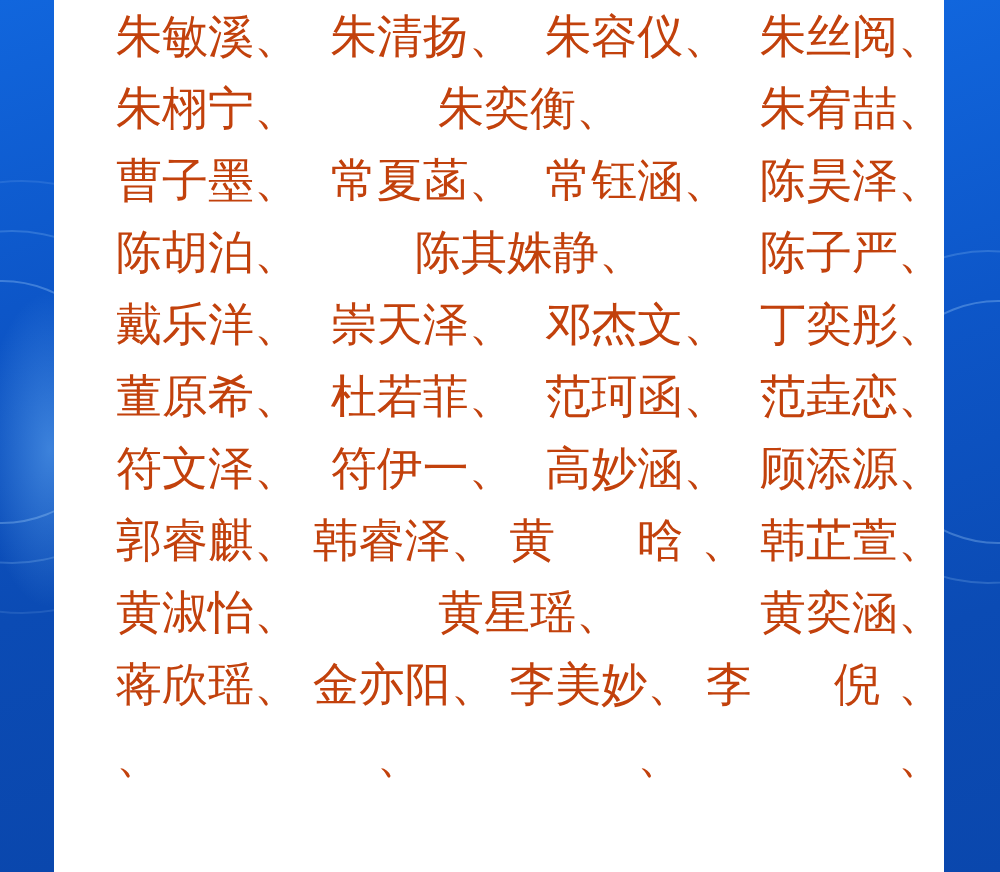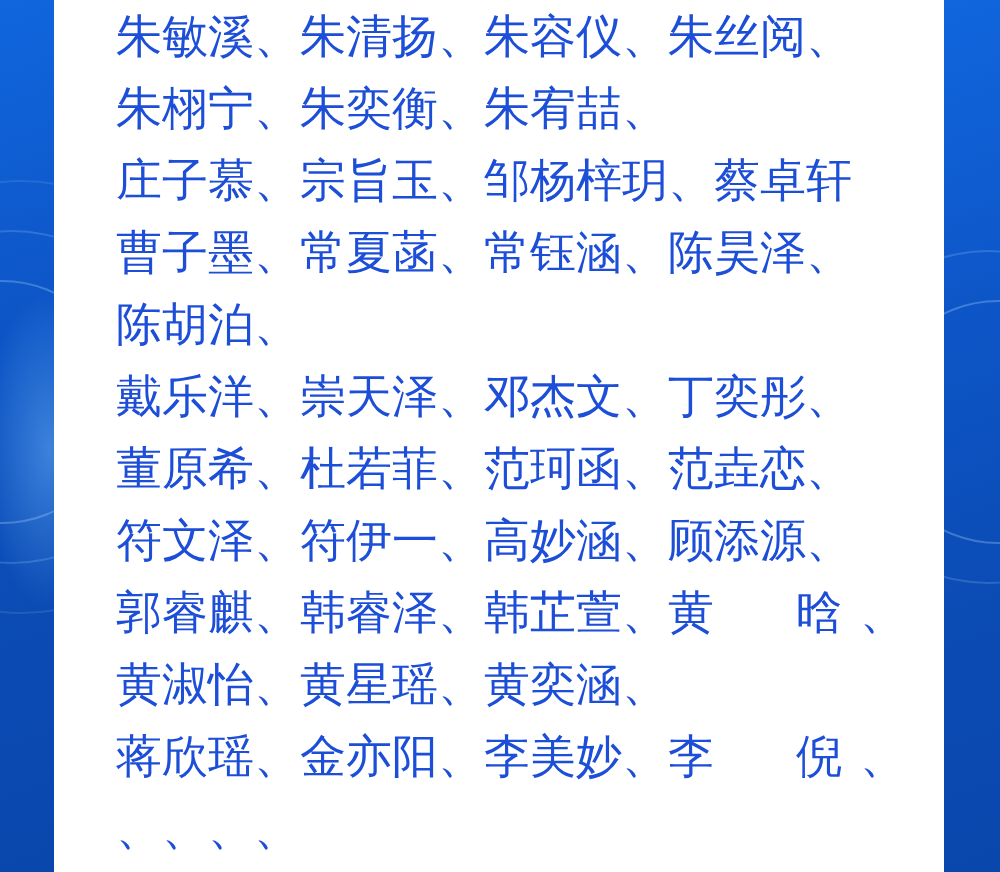--- a/index.html
+++ b/index.html
@@ -71,28 +71,28 @@
     position: absolute;
     left: 0;
     top: 0;
     width: 890px;
     padding: 0;
     margin: 0;
   }
   .name-row {
     display: flex;
     align-items: baseline;
-    justify-content: flex-start;
+    justify-content: space-between;
     height: 72px;
     line-height: 72px;
     padding-left: 62px;
     box-sizing: border-box;
     white-space: nowrap;
     font-size: 46px;
-    color: #1d4ed8;
+    color: #c2410c;
     letter-spacing: 0px;
     font-family: "DejaVu Sans", "Liberation Sans", sans-serif;
     font-weight: 500;
   }
   .name-cell {
     display: inline-block;
   }
   .name-cell .sep {
     display: inline-block;
   }
@@ -124,33 +124,29 @@
           <span class="name-cell"><span>朱清扬</span><span class="sep">、</span></span>
           <span class="name-cell"><span>朱容仪</span><span class="sep">、</span></span>
           <span class="name-cell"><span>朱丝阅</span><span class="sep">、</span></span>
         </div>
         <div class="name-row">
           <span class="name-cell"><span>朱栩宁</span><span class="sep">、</span></span>
           <span class="name-cell"><span>朱奕衡</span><span class="sep">、</span></span>
           <span class="name-cell"><span>朱宥喆</span><span class="sep">、</span></span>
         </div>
         <div class="name-row">
-          <span class="name-cell"><span>庄子慕</span><span class="sep">、</span></span>
-          <span class="name-cell"><span>宗旨玉</span><span class="sep">、</span></span>
-          <span class="name-cell"><span>邹杨梓玥</span><span class="sep">、</span></span>
-          <span class="name-cell"><span>蔡卓轩</span></span>
-        </div>
-        <div class="name-row">
           <span class="name-cell"><span>曹子墨</span><span class="sep">、</span></span>
           <span class="name-cell"><span>常夏菡</span><span class="sep">、</span></span>
           <span class="name-cell"><span>常钰涵</span><span class="sep">、</span></span>
           <span class="name-cell"><span>陈昊泽</span><span class="sep">、</span></span>
         </div>
         <div class="name-row">
           <span class="name-cell"><span>陈胡泊</span><span class="sep">、</span></span>
+          <span class="name-cell"><span>陈其姝静</span><span class="sep">、</span></span>
+          <span class="name-cell"><span>陈子严</span><span class="sep">、</span></span>
         </div>
         <div class="name-row">
           <span class="name-cell"><span>戴乐洋</span><span class="sep">、</span></span>
           <span class="name-cell"><span>崇天泽</span><span class="sep">、</span></span>
           <span class="name-cell"><span>邓杰文</span><span class="sep">、</span></span>
           <span class="name-cell"><span>丁奕彤</span><span class="sep">、</span></span>
         </div>
         <div class="name-row">
           <span class="name-cell"><span>董原希</span><span class="sep">、</span></span>
           <span class="name-cell"><span>杜若菲</span><span class="sep">、</span></span>
@@ -159,22 +155,22 @@
         </div>
         <div class="name-row">
           <span class="name-cell"><span>符文泽</span><span class="sep">、</span></span>
           <span class="name-cell"><span>符伊一</span><span class="sep">、</span></span>
           <span class="name-cell"><span>高妙涵</span><span class="sep">、</span></span>
           <span class="name-cell"><span>顾添源</span><span class="sep">、</span></span>
         </div>
         <div class="name-row">
           <span class="name-cell"><span>郭睿麒</span><span class="sep">、</span></span>
           <span class="name-cell"><span>韩睿泽</span><span class="sep">、</span></span>
+          <span class="name-cell"><span class="spacer-name">黄　晗</span><span class="sep">、</span></span>
           <span class="name-cell"><span>韩芷萱</span><span class="sep">、</span></span>
-          <span class="name-cell"><span class="spacer-name">黄　晗</span><span class="sep">、</span></span>
         </div>
         <div class="name-row">
           <span class="name-cell"><span>黄淑怡</span><span class="sep">、</span></span>
           <span class="name-cell"><span>黄星瑶</span><span class="sep">、</span></span>
           <span class="name-cell"><span>黄奕涵</span><span class="sep">、</span></span>
         </div>
         <div class="name-row">
           <span class="name-cell"><span>蒋欣瑶</span><span class="sep">、</span></span>
           <span class="name-cell"><span>金亦阳</span><span class="sep">、</span></span>
           <span class="name-cell"><span>李美妙</span><span class="sep">、</span></span>

